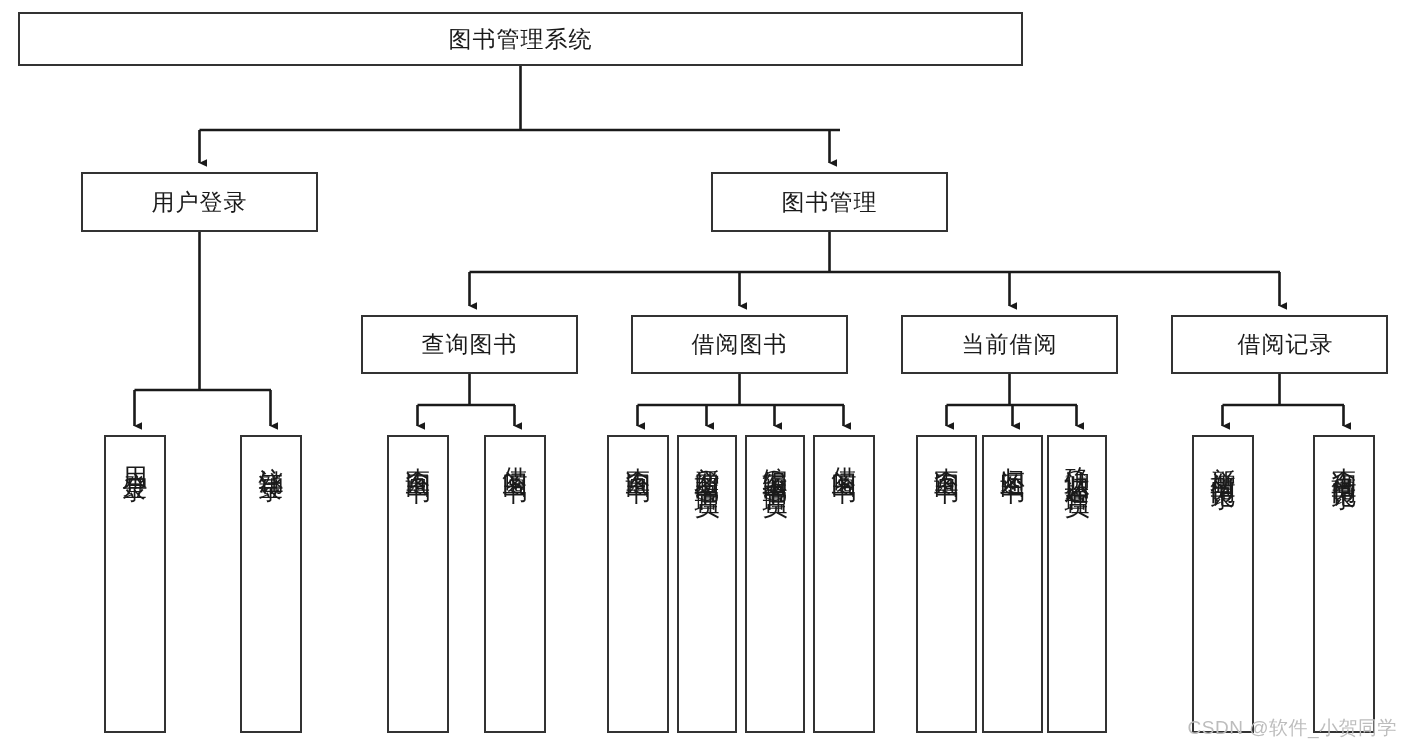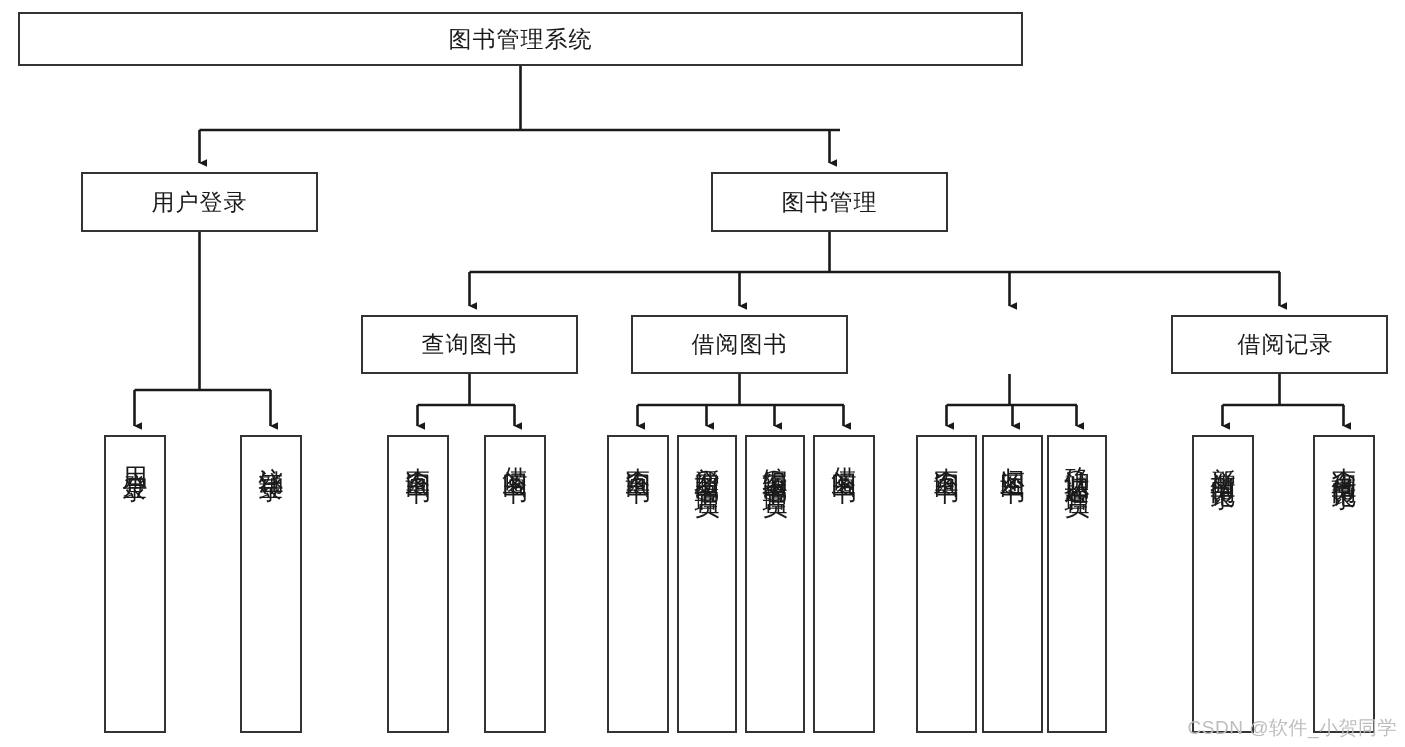--- a/index.html
+++ b/index.html
@@ -136,20 +136,23 @@
   <div class="node h" style="left:711px; top:172px; width:237px; height:60px;">
     <span class="label">图书管理</span>
   </div>
 
   <div class="node h" style="left:361px; top:315px; width:217px; height:59px;">
     <span class="label">查询图书</span>
   </div>
   <div class="node h" style="left:631px; top:315px; width:217px; height:59px;">
     <span class="label">借阅图书</span>
   </div>
+  <div class="node h" style="left:901px; top:315px; width:217px; height:59px;">
+    <span class="label">当前借阅</span>
+  </div>
   <div class="node h" style="left:1171px; top:315px; width:217px; height:59px;padding-left:12px;">
     <span class="label">借阅记录</span>
   </div>
 
   <div class="node v" style="left:104px; top:435px; width:62px; height:298px;">
     <span class="label">用户登录</span>
   </div>
   <div class="node v" style="left:240px; top:435px; width:62px; height:298px;">
     <span class="label">注销登录</span>
   </div>

